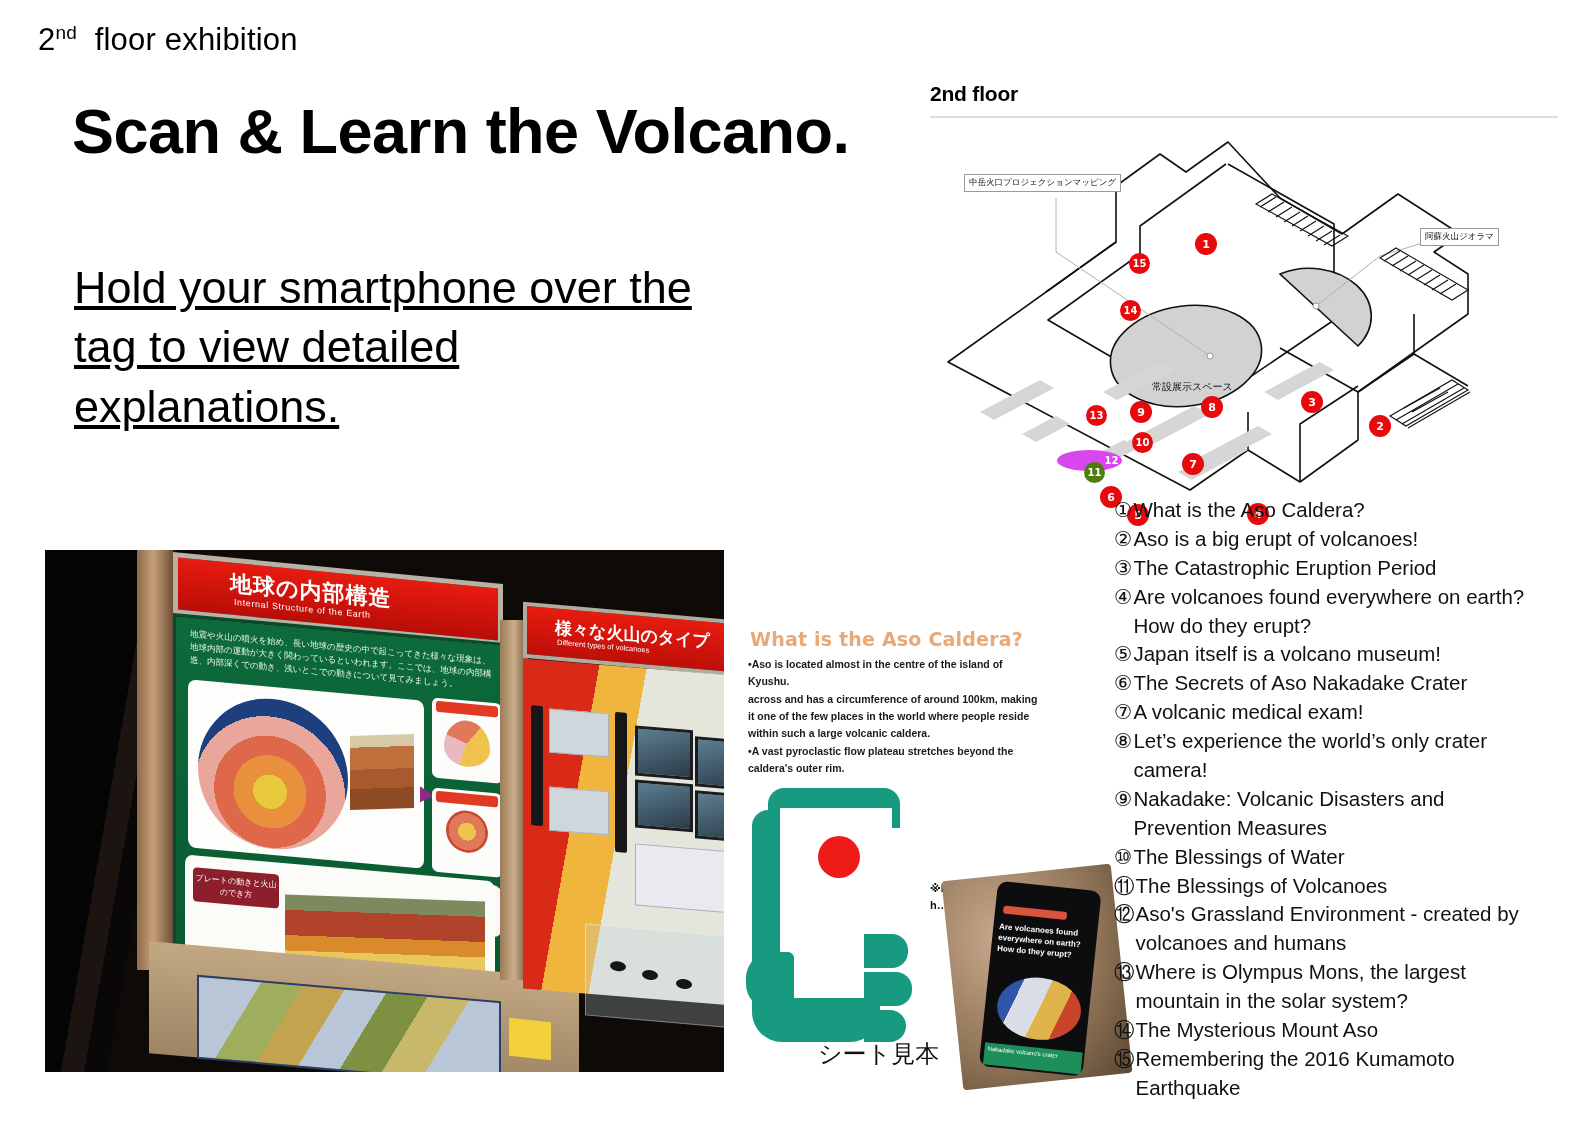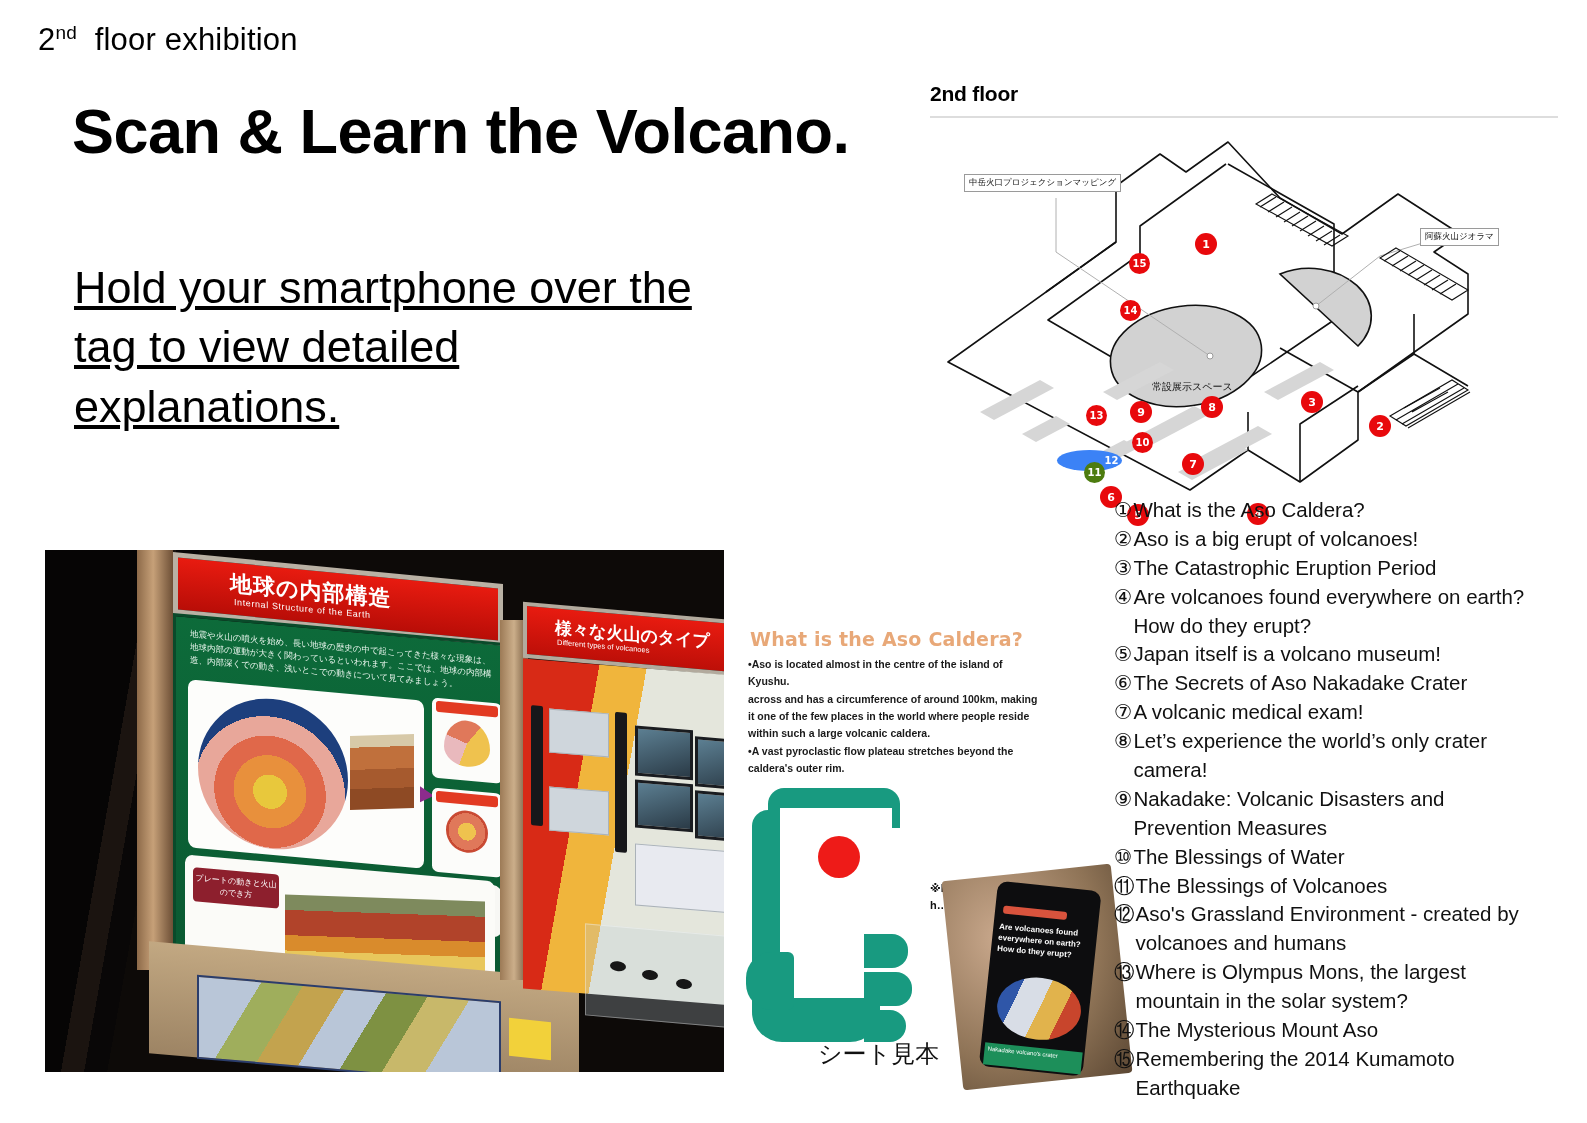--- a/index.html
+++ b/index.html
@@ -306,21 +306,21 @@
         <div class="pin" style="left: 267px; top: 109px; background: rgb(232, 9, 12);">1</div>
         <div class="pin small" style="left: 201px; top: 129px; background: rgb(232, 9, 12);">15</div>
         <div class="pin small" style="left: 192px; top: 176px; background: rgb(232, 9, 12);">14</div>
         <div class="pin" style="left: 373px; top: 267px; background: rgb(232, 9, 12);">3</div>
         <div class="pin" style="left: 273px; top: 272px; background: rgb(232, 9, 12);">8</div>
         <div class="pin small" style="left: 158px; top: 281px; background: rgb(232, 9, 12);">13</div>
         <div class="pin" style="left: 202px; top: 277px; background: rgb(232, 9, 12);">9</div>
         <div class="pin" style="left: 441px; top: 291px; background: rgb(232, 9, 12);">2</div>
         <div class="pin small" style="left: 204px; top: 308px; background: rgb(232, 9, 12);">10</div>
         <div class="pin" style="left: 254px; top: 329px; background: rgb(232, 9, 12);">7</div>
-        <div class="pin small" style="left: 129px; top: 326px; background: #3b82f6; padding-left: 44px;">12</div>
+        <div class="pin small" style="left: 129px; top: 326px; background: #d946ef; padding-left: 44px;">12</div>
         <div class="pin small" style="left: 156px; top: 338px; background: #4d7c0f;">11</div>
         <div class="pin" style="left: 172px; top: 362px; background: rgb(232, 9, 12);">6</div>
         <div class="pin" style="left: 199px; top: 380px; background: rgb(232, 9, 12);">5</div>
         <div class="pin" style="left: 319px; top: 379px; background: rgb(232, 9, 12);">4</div>
       </div>
   </div>
 </div>
 
 <div class="abs" id="topics">
     <div class="topic">
@@ -374,15 +374,15 @@
     <div class="topic">
       <span class="num">⑬</span>
       <span class="lbl">Where is Olympus Mons, the largest mountain in the solar system?</span>
     </div>
     <div class="topic">
       <span class="num">⑭</span>
       <span class="lbl">The Mysterious Mount Aso</span>
     </div>
     <div class="topic">
       <span class="num">⑮</span>
-      <span class="lbl">Remembering the 2014 Kumamoto Earthquake</span>
+      <span class="lbl">Remembering the 2016 Kumamoto Earthquake</span>
     </div>
   </div>
 
 </body></html>

